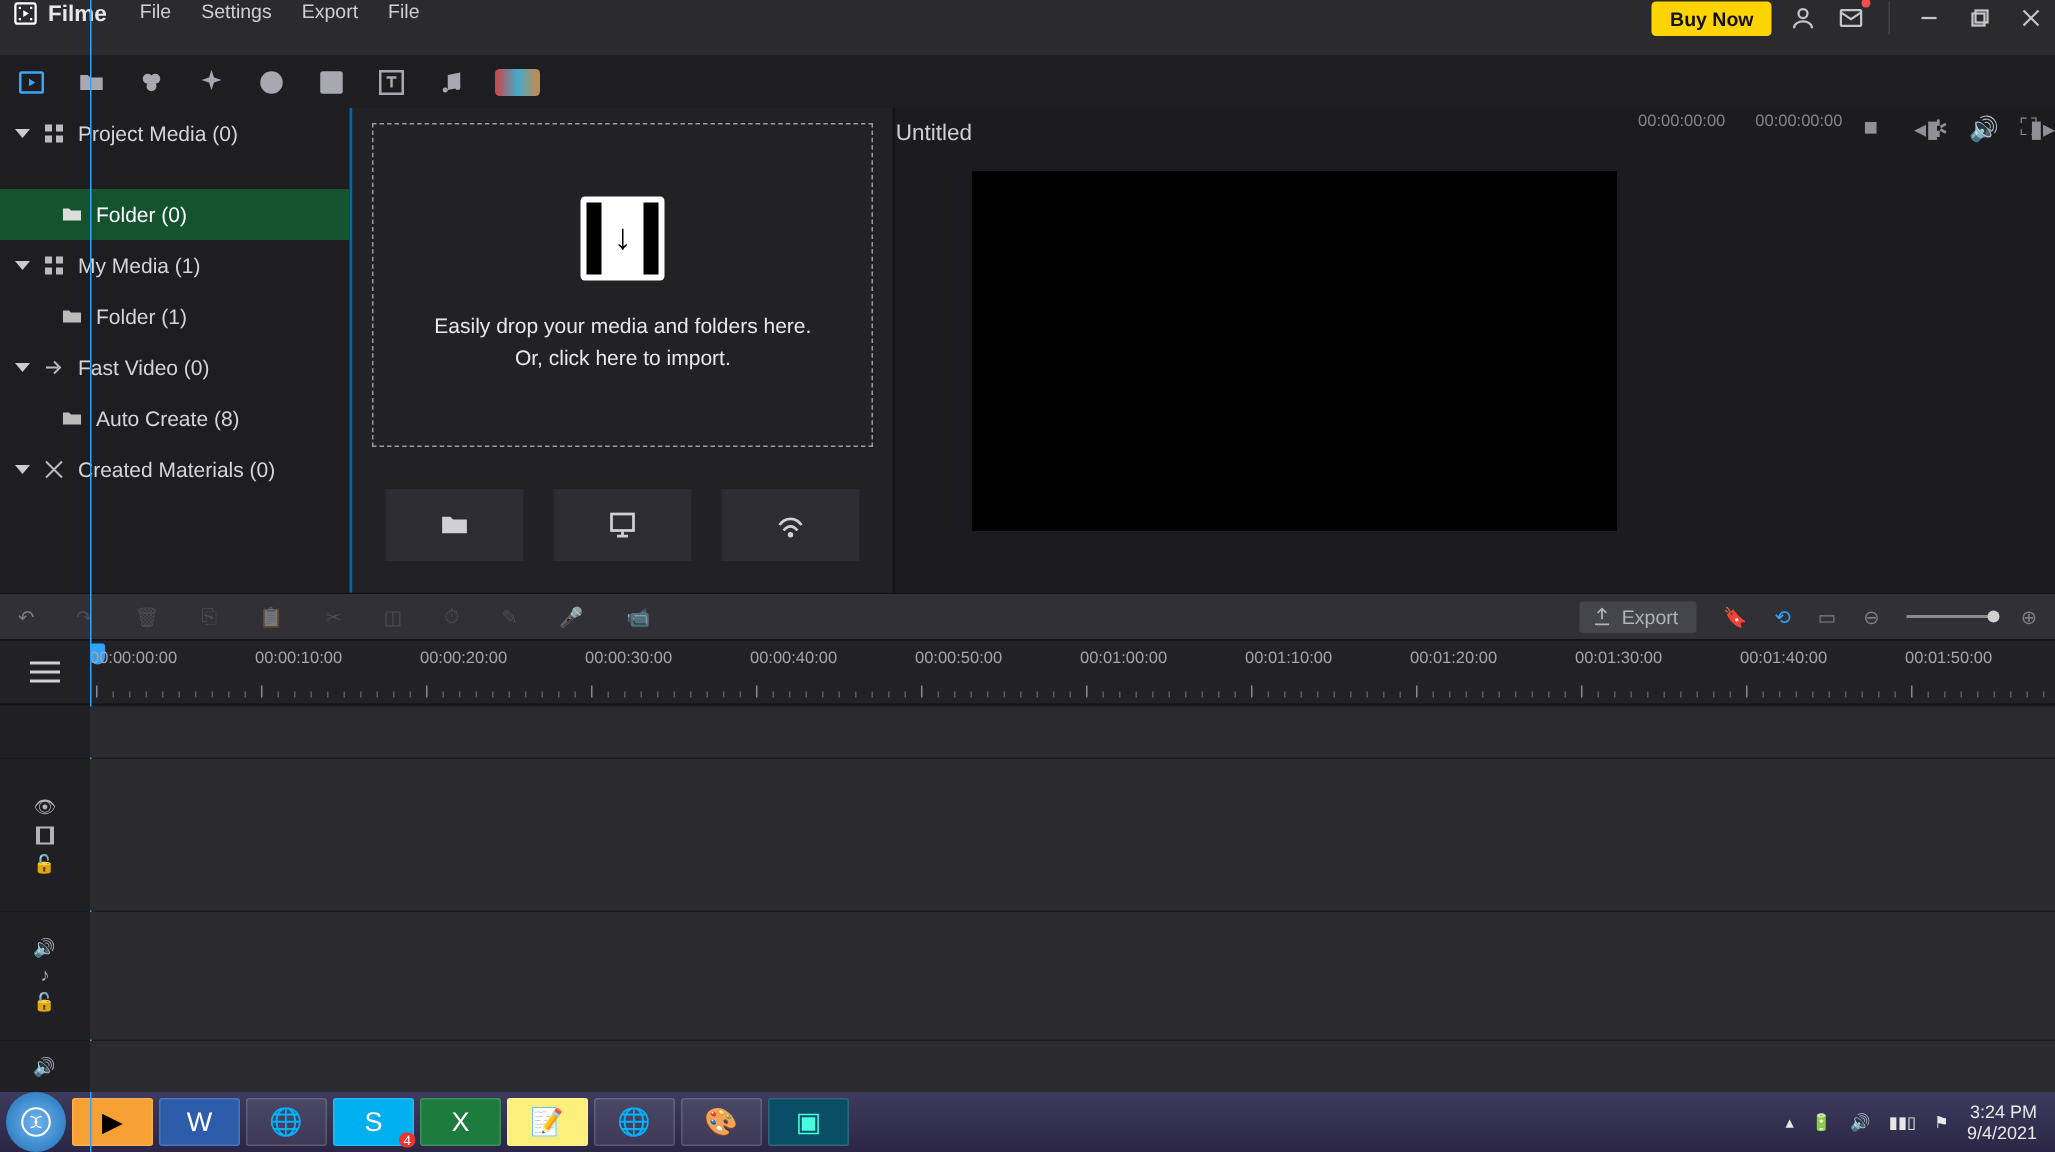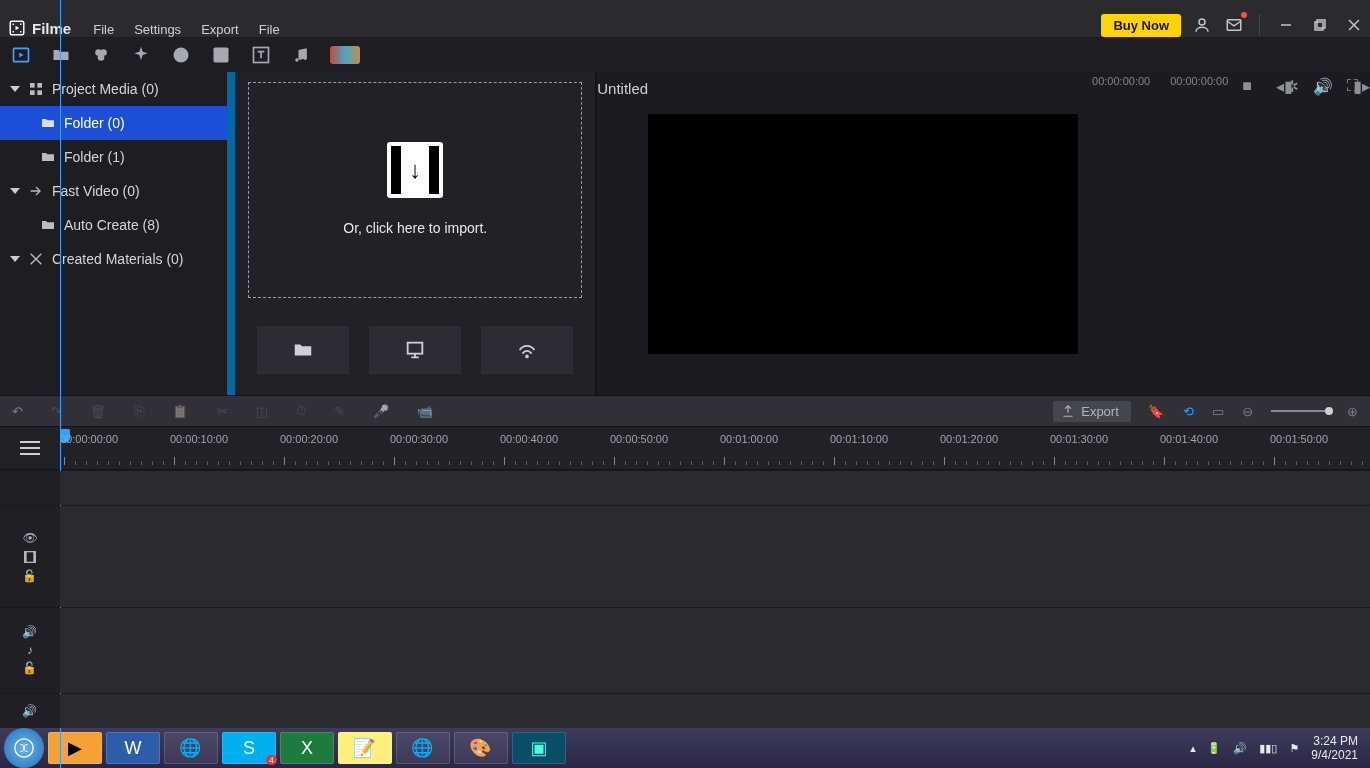--- a/index.html
+++ b/index.html
@@ -1,42 +1,42 @@
 <!DOCTYPE html>
 <html><head>
 <meta charset="utf-8">
 <style>
 * { margin: 0; padding: 0; box-sizing: border-box; font-family: "Segoe UI", Arial, sans-serif; user-select: none; }
 html, body { width: 1370px; height: 768px; overflow: hidden; background: #000; }
 .app { width: 1370px; height: 728px; background: #212126; color: #e8e8e8; display: flex; flex-direction: column; }
 
 
-.titlebar { height: 38px; background: #2a2a2f; display: flex; align-items: flex-end; padding: 0 4px 0 8px; border-bottom: 1px solid #1b1b20; }
+.titlebar { height: 38px; background: #2a2a2f; display: flex; align-items: flex-start; padding: 0 4px 0 8px; border-bottom: 1px solid #1b1b20; }
 .logo { display: flex; align-items: center; gap: 6px; font-weight: 600; font-size: 15px; }
 .logo svg { width: 18px; height: 18px; }
 .menu { display: flex; gap: 20px; margin-left: 22px; font-size: 13px; color: #d0d0d0; }
 .menu span { cursor: pointer; }
 .title-right { margin-left: auto; display: flex; align-items: center; gap: 10px; }
 .buynow { background: #ffd400; color: #111; font-weight: 600; font-size: 13px; padding: 4px 12px; border-radius: 3px; }
 .title-sep { width: 1px; height: 22px; background: #444; margin: 0 4px; }
 .winbtn { width: 24px; height: 24px; display: flex; align-items: center; justify-content: center; color: #c5c5c5; }
 .headicon { width: 22px; height: 22px; display:flex; align-items:center; justify-content:center; color:#c5c5c5; }
 
 
 .toolstrip { height: 34px; background: #1e1e22; display: flex; align-items: center; padding: 0 10px; gap: 18px; }
 .tsicon { width: 22px; height: 22px; display: flex; align-items: center; justify-content: center; color: #a8a8b0; }
 .tsicon.active { color: #3aa4ff; }
 .swatch { width: 30px; height: 18px; border-radius: 3px; background: linear-gradient(90deg,#c44,#4ac,#c84); }
 
 
 .middle { flex: 0 0 324px; display: flex; border-bottom: 1px solid #141417; }
-.sidebar { width: 248px; background: #1e1e22; border-right: 8px solid #0369a1; overflow: hidden; font-size: 14px; }
+.sidebar { width: 248px; background: #1e1e22; border-right: 2px solid #0369a1; overflow: hidden; font-size: 14px; }
 .tree-item { display: flex; align-items: center; gap: 8px; height: 34px; padding: 0 10px; color: #d5d5d5; cursor: pointer; }
 .tree-item.child { padding-left: 40px; }
-.tree-item.sel { background: #1d4ed8; color: #fff; }
+.tree-item.sel { background: #14532d; color: #fff; margin-top: 20px; }
 .tri { width: 0; height: 0; border-left: 5px solid transparent; border-right: 5px solid transparent; border-top: 6px solid #ccc; }
 
 .mediapanel { width: 362px; background: #212126; display: flex; flex-direction: column; align-items: center; border-right: 2px solid #141417; }
 .dropzone { margin: 10px 14px; width: 334px; height: 216px; border: 1.5px dashed #9b9ba4; display: flex; flex-direction: column; align-items: center; justify-content: center; color: #e8e8e8; font-size: 14px; line-height: 1.5; text-align: center; }
 .dz-icon { width: 56px; height: 56px; background: #fff; border-radius: 3px; display:flex; align-items:center; justify-content:center; margin-bottom: 20px; position:relative; }
 .dz-icon::before, .dz-icon::after { content:""; position:absolute; top:4px; bottom:4px; width:10px; background:#000; }
 .dz-icon::before { left:4px; } .dz-icon::after { right:4px; }
 .dz-arrow { position:absolute; color:#000; font-size:24px; font-weight:bold; }
 .media-btns { display: flex; gap: 20px; margin-top: 18px; }
 .mbtn { width: 92px; height: 48px; background: #2c2c32; display: flex; align-items: center; justify-content: center; color: #cfcfd5; }
@@ -209,20 +209,30 @@
             <rect x="14" y="14" width="7" height="7"></rect>
           </svg>
           <span>Project Media (0)</span>
         </div>
       <div class="tree-item child sel">
           <svg width="16" height="16" viewBox="0 0 24 24" fill="#ddd">
             <path d="M3 6h6l2 2h10v10H3z"></path>
           </svg>
           <span>Folder (0)</span>
         </div>
+      <div class="tree-item">
+          <span class="tri"></span>
+          <svg width="16" height="16" viewBox="0 0 24 24" fill="#bbb">
+            <rect x="3" y="3" width="7" height="7"></rect>
+            <rect x="14" y="3" width="7" height="7"></rect>
+            <rect x="3" y="14" width="7" height="7"></rect>
+            <rect x="14" y="14" width="7" height="7"></rect>
+          </svg>
+          <span>My Media (1)</span>
+        </div>
       <div class="tree-item child">
           <svg width="16" height="16" viewBox="0 0 24 24" fill="#bbb">
             <path d="M3 6h6l2 2h10v10H3z"></path>
           </svg>
           <span>Folder (1)</span>
         </div>
       <div class="tree-item">
           <span class="tri"></span>
           <svg width="16" height="16" viewBox="0 0 24 24" fill="#bbb">
             <path d="M4 12h12M12 6l6 6-6 6" stroke="#bbb" stroke-width="2" fill="none"></path>
@@ -242,20 +252,21 @@
           </svg>
           <span>Created Materials (0)</span>
         </div>
     </div>
 
     <div class="mediapanel">
       <div class="dropzone">
         <div class="dz-icon">
             <span class="dz-arrow">↓</span>
           </div>
+        <div>Easily drop your media and folders here.</div>
         <div>Or, click here to import.</div>
       </div>
       <div class="media-btns">
         <div class="mbtn">
             <svg width="22" height="22" viewBox="0 0 24 24" fill="currentColor">
               <path d="M3 6h6l2 2h10v10H3z"></path>
             </svg>
           </div>
         <div class="mbtn">
             <svg width="22" height="22" viewBox="0 0 24 24" fill="none" stroke="currentColor" stroke-width="2">

